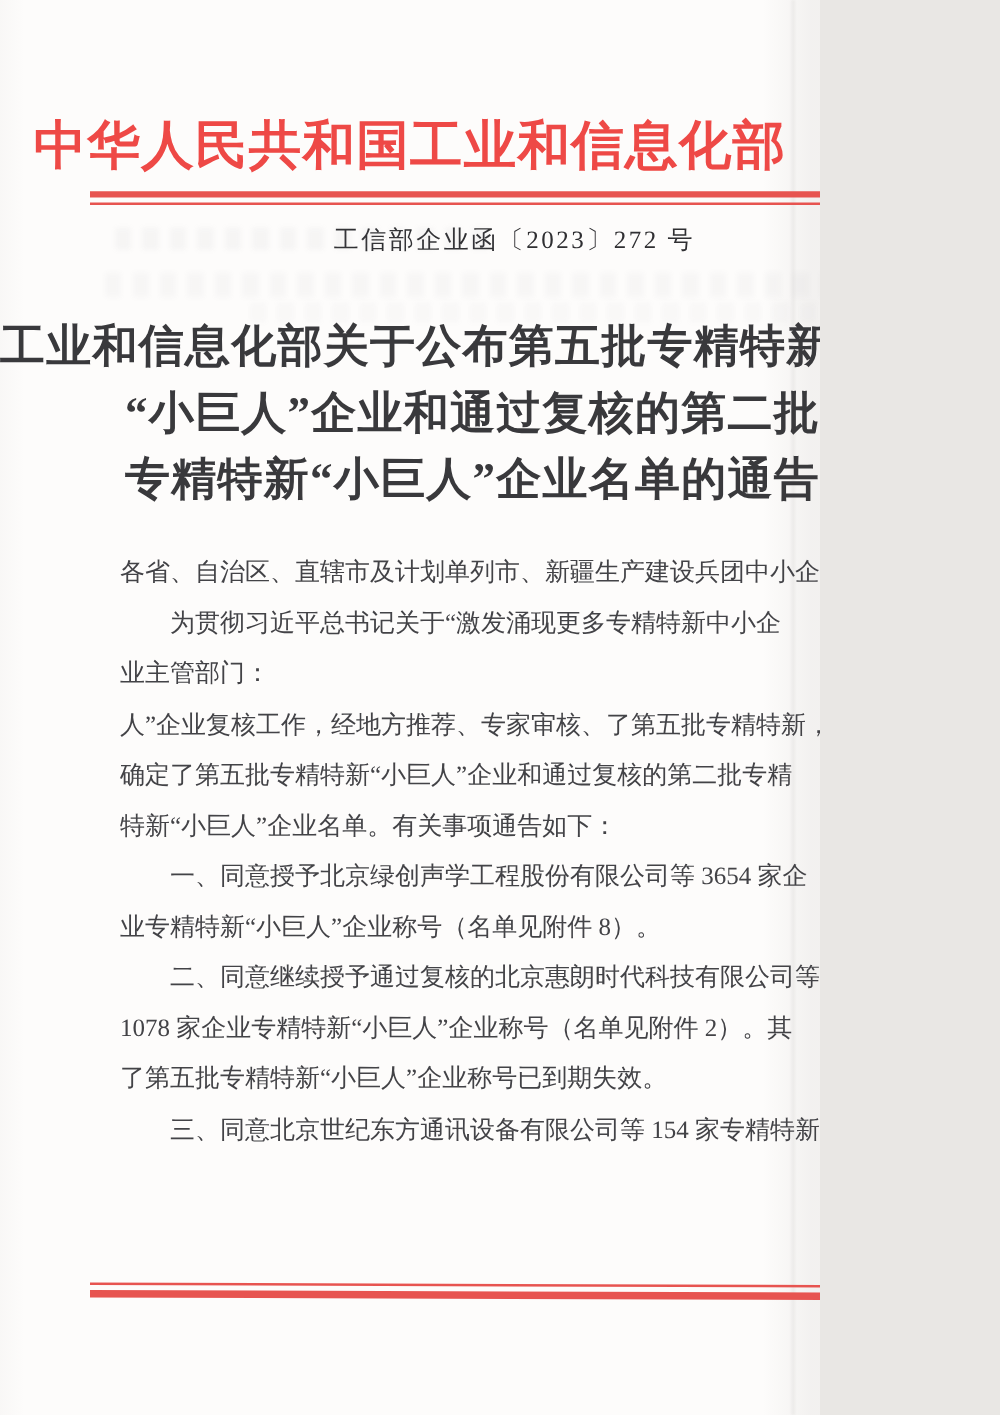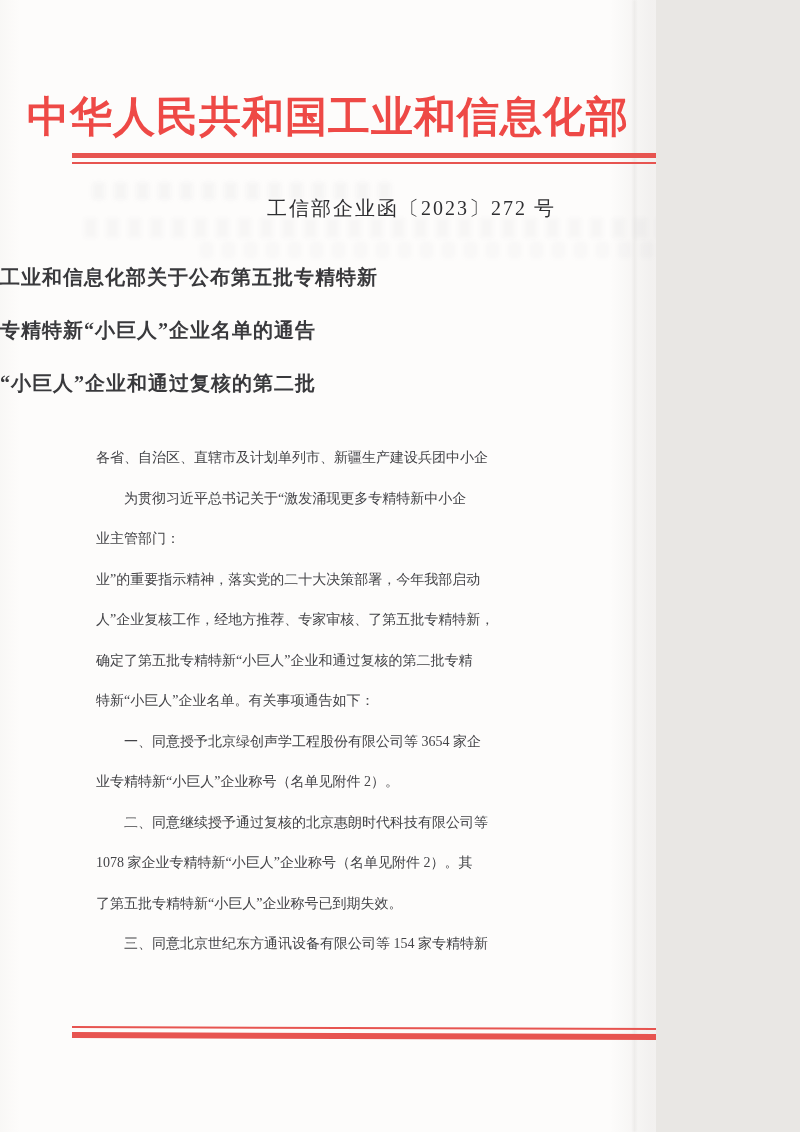--- a/index.html
+++ b/index.html
@@ -50,21 +50,21 @@
     position: absolute;
     top: 153px;
     left: 72px;
     width: 646px;
   }
   .rule-header .rule-thick { height: 5px; background: var(--rule-red); }
   .rule-header .rule-gap   { height: 4px; }
   .rule-header .rule-thin  { height: 2px; background: var(--rule-red); }
   .doc-number {
     position: absolute;
-    top: 195px;
+    top: 178px;
     right: 100px;
     font-size: 20px;
     letter-spacing: 2px;
     color: var(--doc-number-text);
     white-space: nowrap;
   }
   
   .bleed {
     position: absolute;
     border-radius: 2px;
@@ -74,34 +74,34 @@
     filter: blur(2px);
     opacity: 0.55;
   }
   .bleed-1 { top: 182px; left: 92px;  width: 300px; height: 18px; }
   .bleed-2 { top: 218px; left: 84px;  width: 612px; height: 20px; opacity: 0.45; }
   .bleed-3 { top: 242px; left: 200px; width: 470px; height: 16px; opacity: 0.35; }
   .notice-title {
     position: absolute;
     top: 251px;
     left: 0; right: 0;
-    text-align: left;
+    text-align: right;
     font-weight: 700;
-    font-size: 20px;
+    font-size: 36px;
     line-height: 53px;
     letter-spacing: 1px;
     color: var(--title-text);
     white-space: nowrap;
   }
   .body-text {
     position: absolute;
     top: 438px;
     left: 96px;
     width: 620px;
-    font-size: 14px;
+    font-size: 20px;
     line-height: 40.5px;
     color: var(--body-text);
     white-space: nowrap;
   }
   .body-text .line.indent { text-indent: 2em; }
   .rule-footer {
     position: absolute;
     top: 1026px;
     left: 72px;
     width: 648px;
@@ -128,34 +128,33 @@
   </div>
 
   <div class="doc-number">工信部企业函〔2023〕272 号</div>
 
   <div class="bleed bleed-1"></div>
   <div class="bleed bleed-2"></div>
   <div class="bleed bleed-3"></div>
 
   <div class="notice-title">
     <div>工业和信息化部关于公布第五批专精特新</div>
+    <div>“小巨人”企业和通过复核的第二批</div>
     <div>专精特新“小巨人”企业名单的通告</div>
-    <div>“小巨人”企业和通过复核的第二批</div>
   </div>
 
   <div class="body-text">
     <div class="line">各省、自治区、直辖市及计划单列市、新疆生产建设兵团中小企</div>
     <div class="line indent">为贯彻习近平总书记关于“激发涌现更多专精特新中小企</div>
     <div class="line">业主管部门：</div>
-    <div class="line">业”的重要指示精神，落实党的二十大决策部署，今年我部启动</div>
     <div class="line">人”企业复核工作，经地方推荐、专家审核、了第五批专精特新，</div>
     <div class="line">确定了第五批专精特新“小巨人”企业和通过复核的第二批专精</div>
     <div class="line">特新“小巨人”企业名单。有关事项通告如下：</div>
     <div class="line indent">一、同意授予北京绿创声学工程股份有限公司等 3654 家企</div>
-    <div class="line">业专精特新“小巨人”企业称号（名单见附件 2）。</div>
+    <div class="line">业专精特新“小巨人”企业称号（名单见附件 8）。</div>
     <div class="line indent">二、同意继续授予通过复核的北京惠朗时代科技有限公司等</div>
     <div class="line">1078 家企业专精特新“小巨人”企业称号（名单见附件 2）。其</div>
     <div class="line">了第五批专精特新“小巨人”企业称号已到期失效。</div>
     <div class="line indent">三、同意北京世纪东方通讯设备有限公司等 154 家专精特新</div>
   </div>
 
   <div class="rule-footer">
     <div class="rule-thin"></div>
     <div class="rule-gap"></div>
     <div class="rule-thick"></div>

